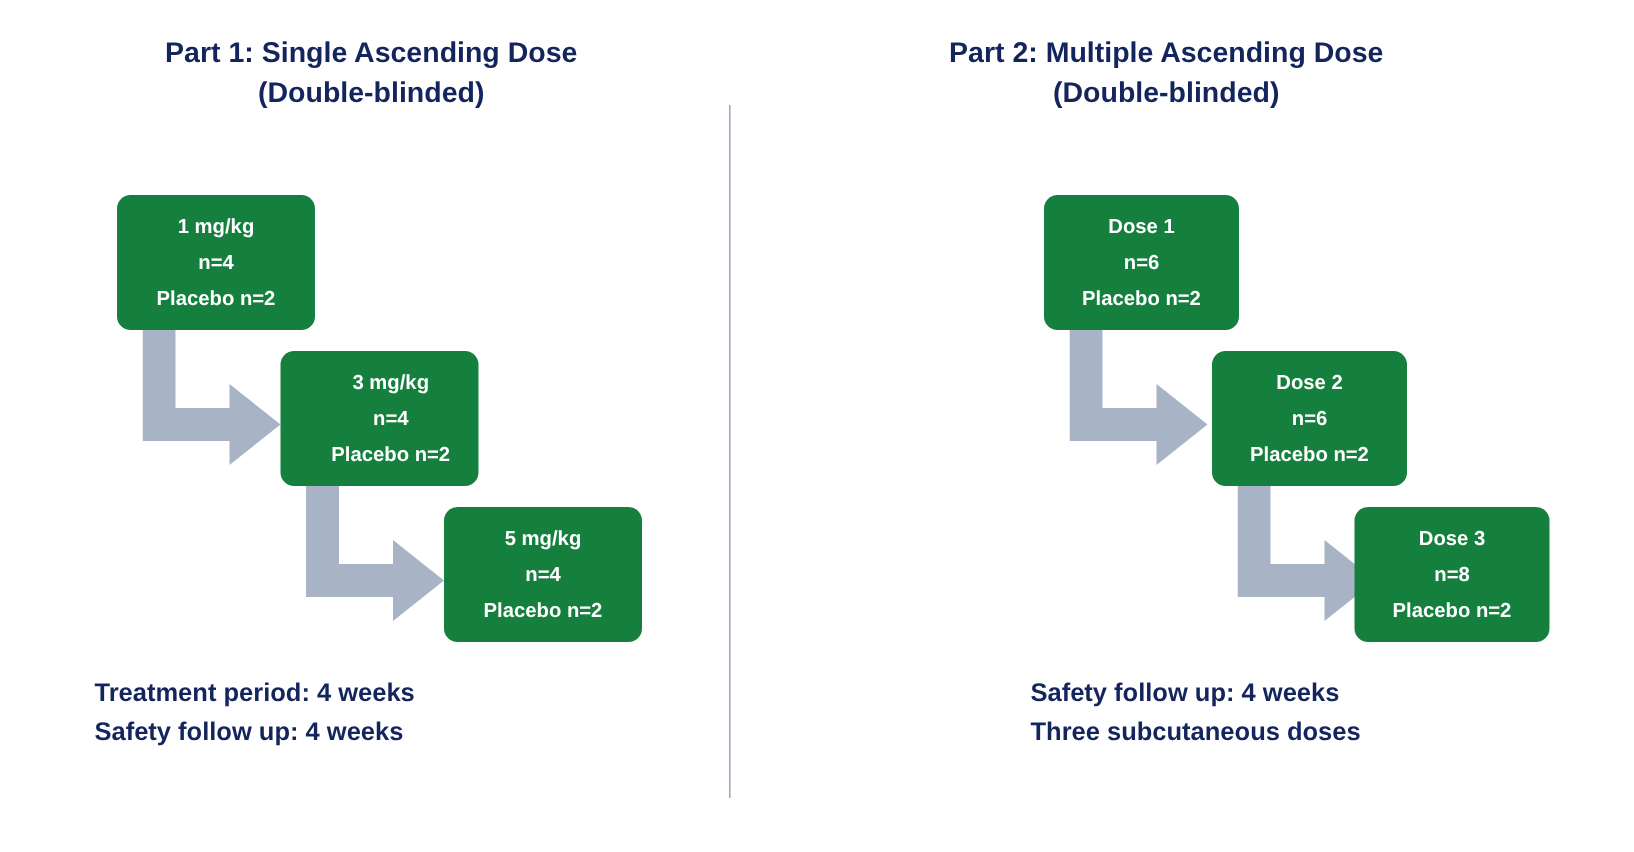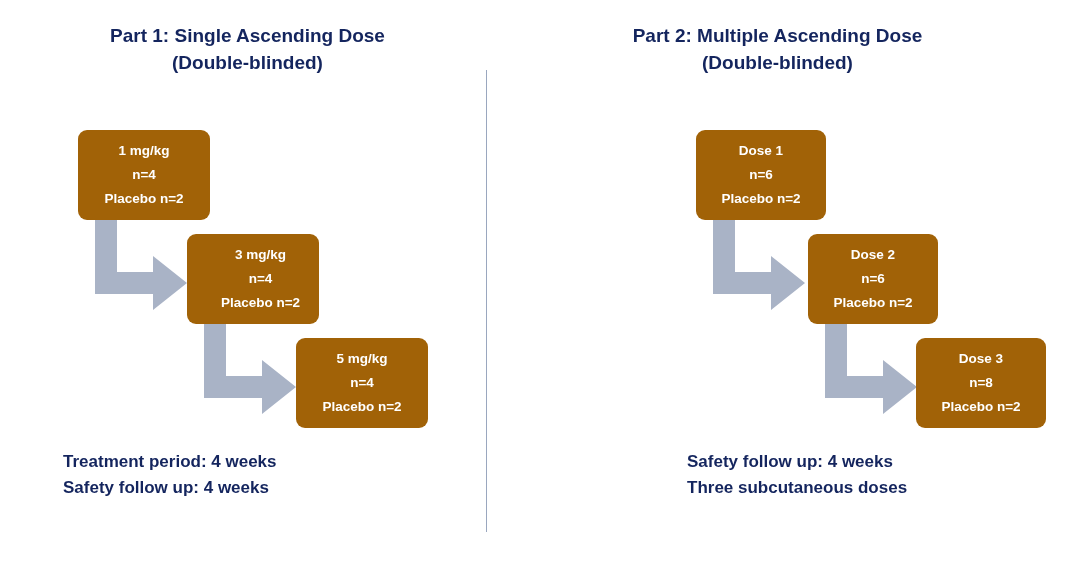--- a/index.html
+++ b/index.html
@@ -41,21 +41,21 @@
     font-weight: bold;
     font-size: 19px;
     line-height: 27px;
     white-space: pre-line;
   }
   .panel-title.left  { left: 20px;  top: 22px; width: 455px; }
   .panel-title.right { left: 490px; top: 22px; width: 575px; }
 
   .dose-box {
     position: absolute;
-    background: #a16207;
+    background: #15803d;
     border-radius: 9px;
     color: #ffffff;
     font-weight: bold;
     font-size: 13.5px;
     line-height: 24px;
     text-align: center;
     display: flex;
     flex-direction: column;
     align-items: center;
     justify-content: center;
@@ -146,21 +146,21 @@
       <span class="dose-line">n=6</span>
       <span class="dose-line">Placebo n=2</span>
     </div>
 
     <div class="arrow" style="left:338px; top:324px;">
       <svg width="95" height="90" viewBox="0 0 95 90">
         <path d="M0 0 H22 V52 H58 V36 L92 63 L58 90 V74 H0 Z" fill="#a9b3c6"></path>
       </svg>
     </div>
 
-    <div class="dose-box" style="left:429px; top:338px; width:130px; height:90px;">
+    <div class="dose-box" style="left:416px; top:338px; width:130px; height:90px;">
       <span class="dose-line">Dose 3</span>
       <span class="dose-line">n=8</span>
       <span class="dose-line">Placebo n=2</span>
     </div>
 
     <div class="footnote" style="left:200px; top:449px;">
       <div>Safety follow up: 4 weeks</div>
       <div>Three subcutaneous doses</div>
     </div>
   </div>

